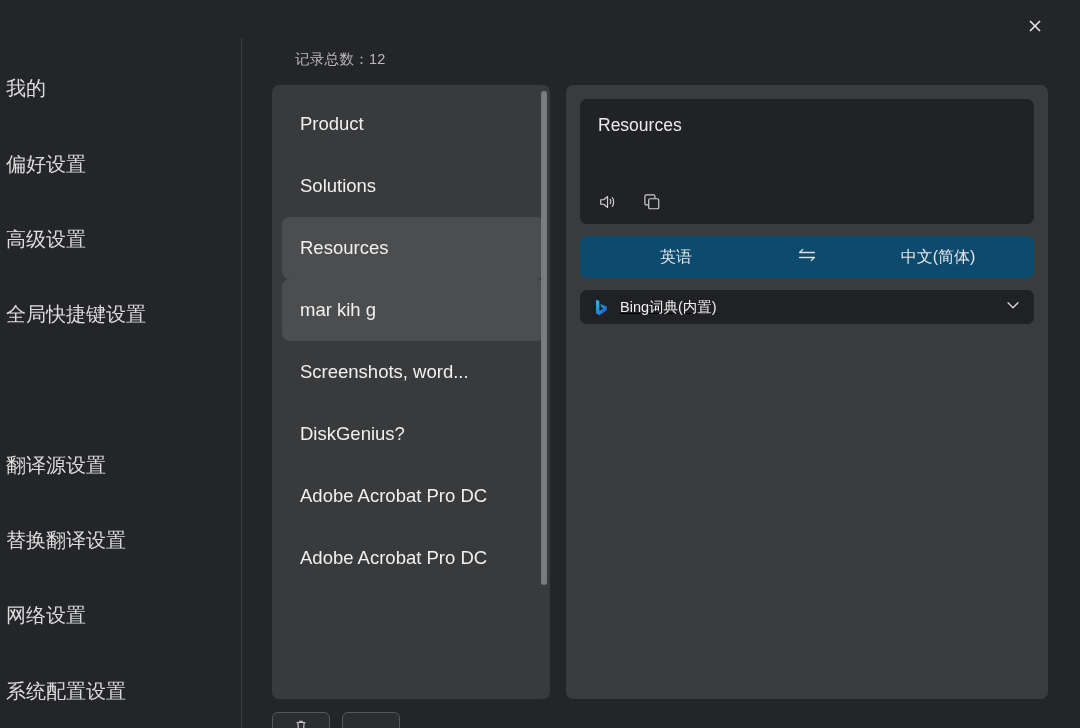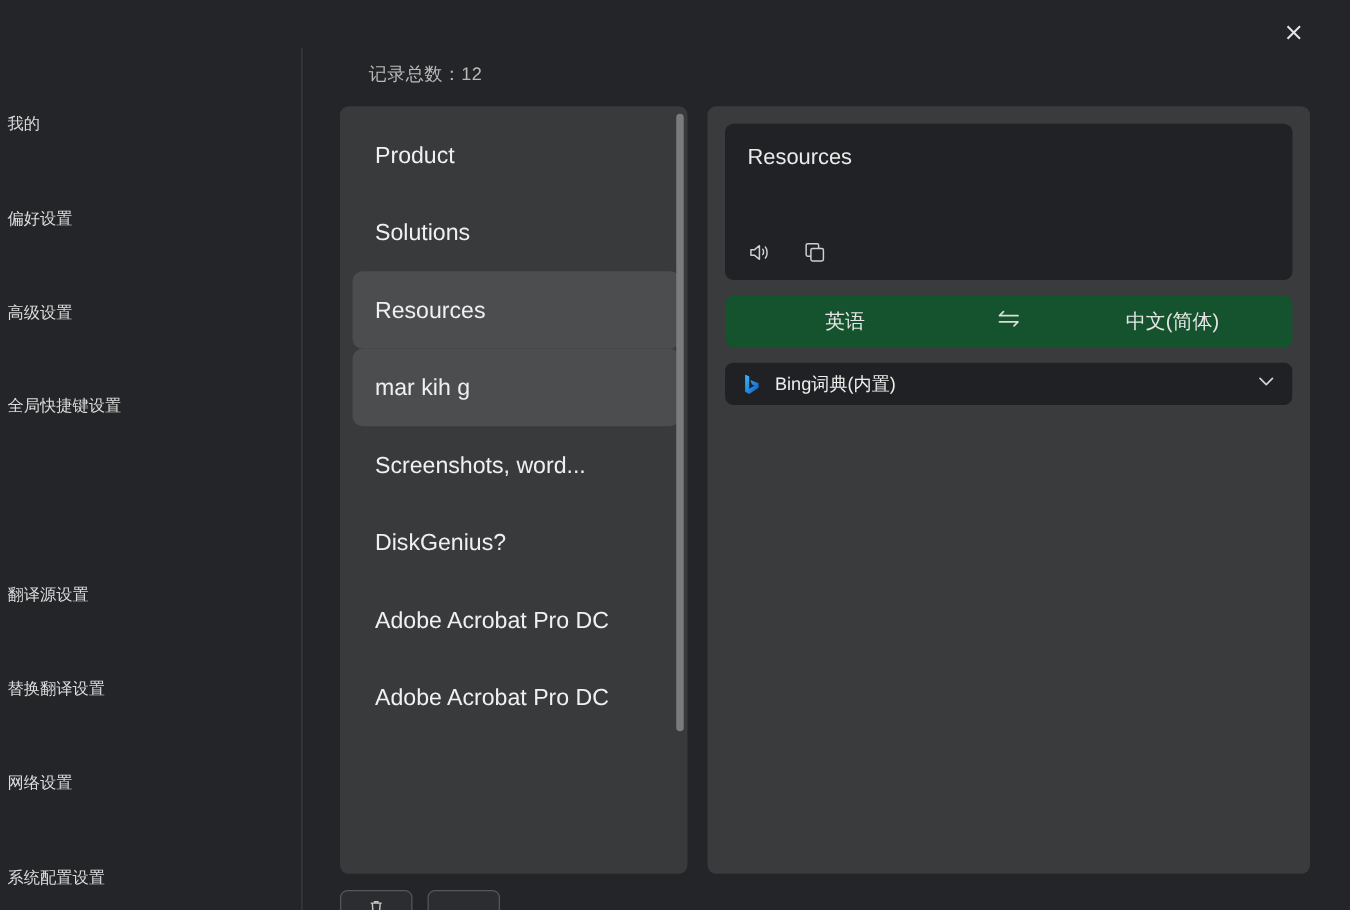--- a/index.html
+++ b/index.html
@@ -24,24 +24,24 @@
   .sidebar {
     position: absolute; left: 0; top: 0; width: 241px; height: 728px;
     background: #242528;
   }
   .sidebar-divider {
     position: absolute; left: 241px; top: 38px;
     width: 1px; height: 690px; background: #3c3d40;
   }
   .nav-item {
     position: absolute; left: 6px; width: 230px; height: 40px;
-    display: flex; align-items: flex-end;
+    display: flex; align-items: center;
     padding-left: 0px;
     color: #dcdcdc;
-    font-size: 13px;
+    font-size: 20px;
     cursor: pointer;
     white-space: nowrap;
   }
   .nav-item.active { color: #3fa23f; }
 
   
   .record-count {
     position: absolute; left: 271px; top: 50px;
     color: #b9b9b9; font-size: 14.5px;
     letter-spacing: .3px;
@@ -108,39 +108,40 @@
   .source-text { color: #eaeaea; font-size: 17.5px; }
   .icon-row { position: absolute; left: 16px; bottom: 10px; display: flex; gap: 20px; }
   .icon-btn {
     width: 24px; height: 24px; color: #d0d0d0; cursor: pointer;
     display: flex; align-items: center; justify-content: center;
   }
   .icon-btn svg { display: block; }
 
   .lang-bar {
     margin-top: 12px;
-    background: #14532d;
+    background: #0c4a6e;
     border-radius: 7px;
     height: 42px;
     display: flex; align-items: center;
   }
   .lang-cell {
     flex: 1; text-align: center;
     color: #e6e6e6; font-size: 16px; cursor: pointer;
   }
   .lang-swap {
     width: 70px; display: flex; align-items: center; justify-content: center;
     color: #dcdcdc; cursor: pointer;
   }
 
   .dict-card {
     margin-top: 12px;
     background: #0c4a6e;
     border-radius: 7px;
     overflow: hidden;
+    text-decoration: underline;
   }
   .dict-head {
     background: #202124;
     height: 34px;
     display: flex; align-items: center;
     padding: 0 12px 0 12px;
     cursor: pointer;
   }
   .bing-logo { width: 19px; height: 19px; margin-right: 9px; flex: none; }
   .dict-title { color: #eeeeee; font-size: 14.5px; flex: 1; }

